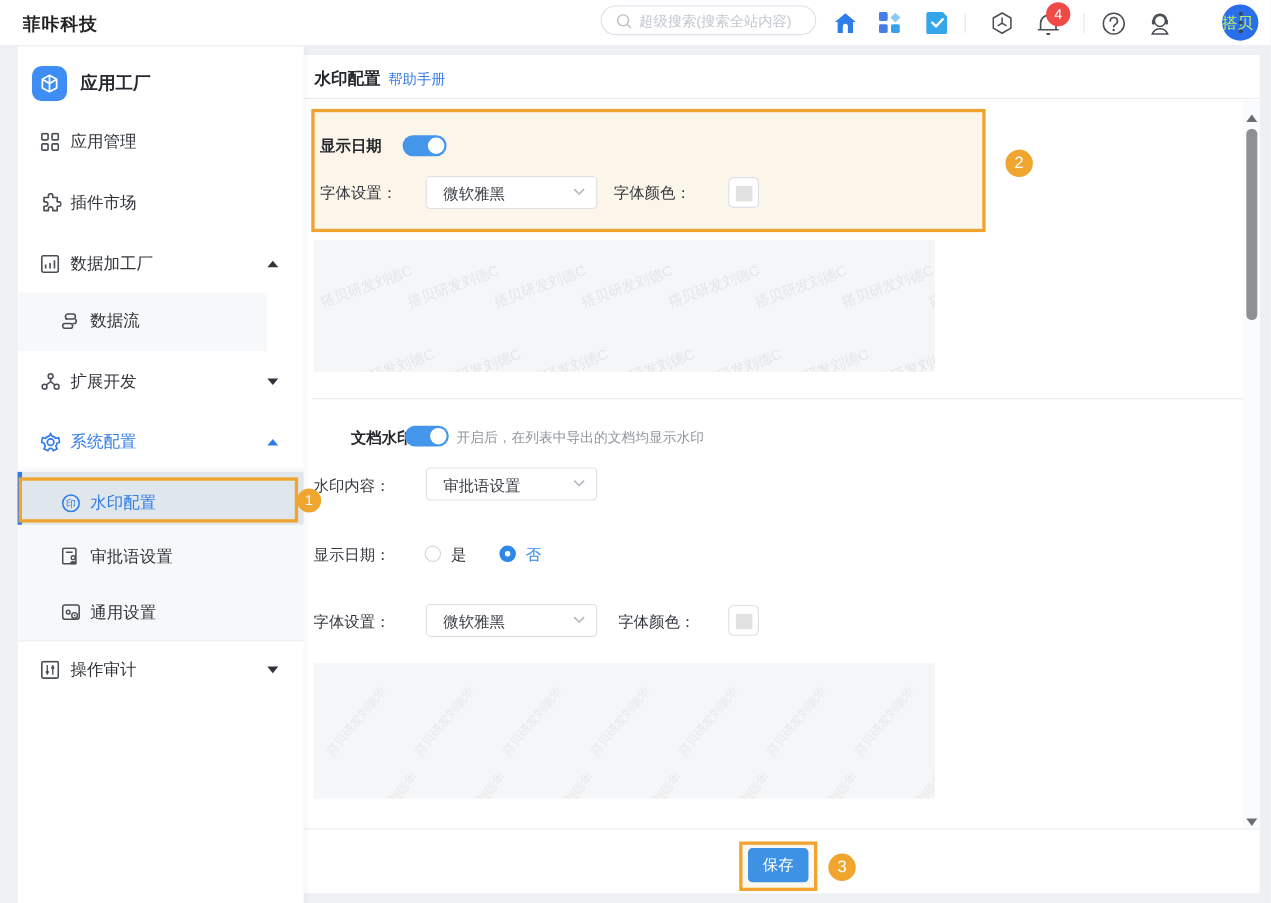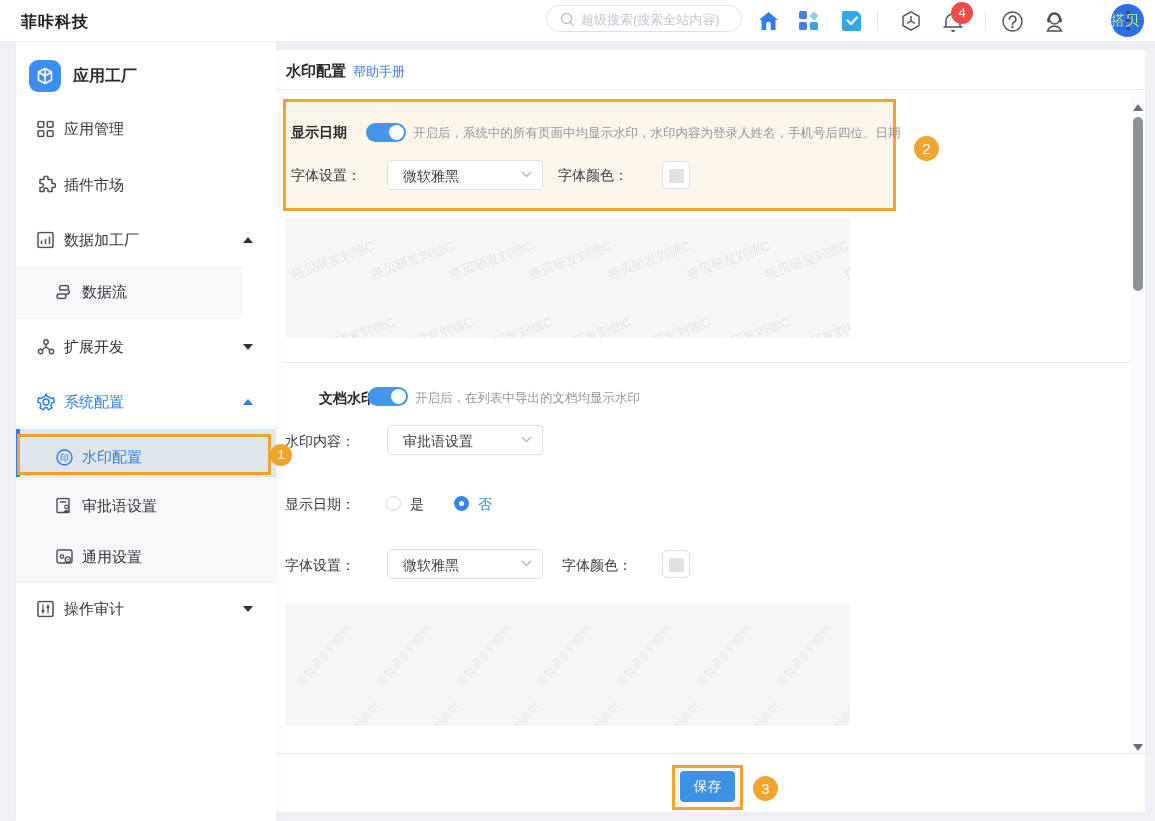--- a/index.html
+++ b/index.html
@@ -237,21 +237,20 @@
 <div id="panel">
   <div id="phead">
       <span class="t1">水印配置</span>
       <span class="t2">帮助手册</span>
     </div>
   <div id="sec1">
     <span class="blab" style="left:5px; top:22px;">显示日期</span>
     <div class="toggle" style="left:80px; top:21px;">
         <div class="knob"></div>
       </div>
-    <span class="desc" style="left:127px; top:23px;">开启后，系统中的所有页面中均显示水印，水印内容为登录人姓名，手机号后四位、日期</span>
     <span class="lab" style="left:5px; top:65px;">字体设置：</span>
     <div class="select" style="left:101px; top:58px;">
         <span class="tx">微软雅黑</span>
         <svg width="11" height="7" viewBox="0 0 11 7">
           <path d="M1 1 L5.5 5.5 L10 1" fill="none" stroke="#b6bac2" stroke-width="1.5"></path>
         </svg>
       </div>
     <span class="lab" style="left:272px; top:65px;">字体颜色：</span>
     <div class="colorbox" style="left:376px; top:59px;">
         <div class="in"></div>

